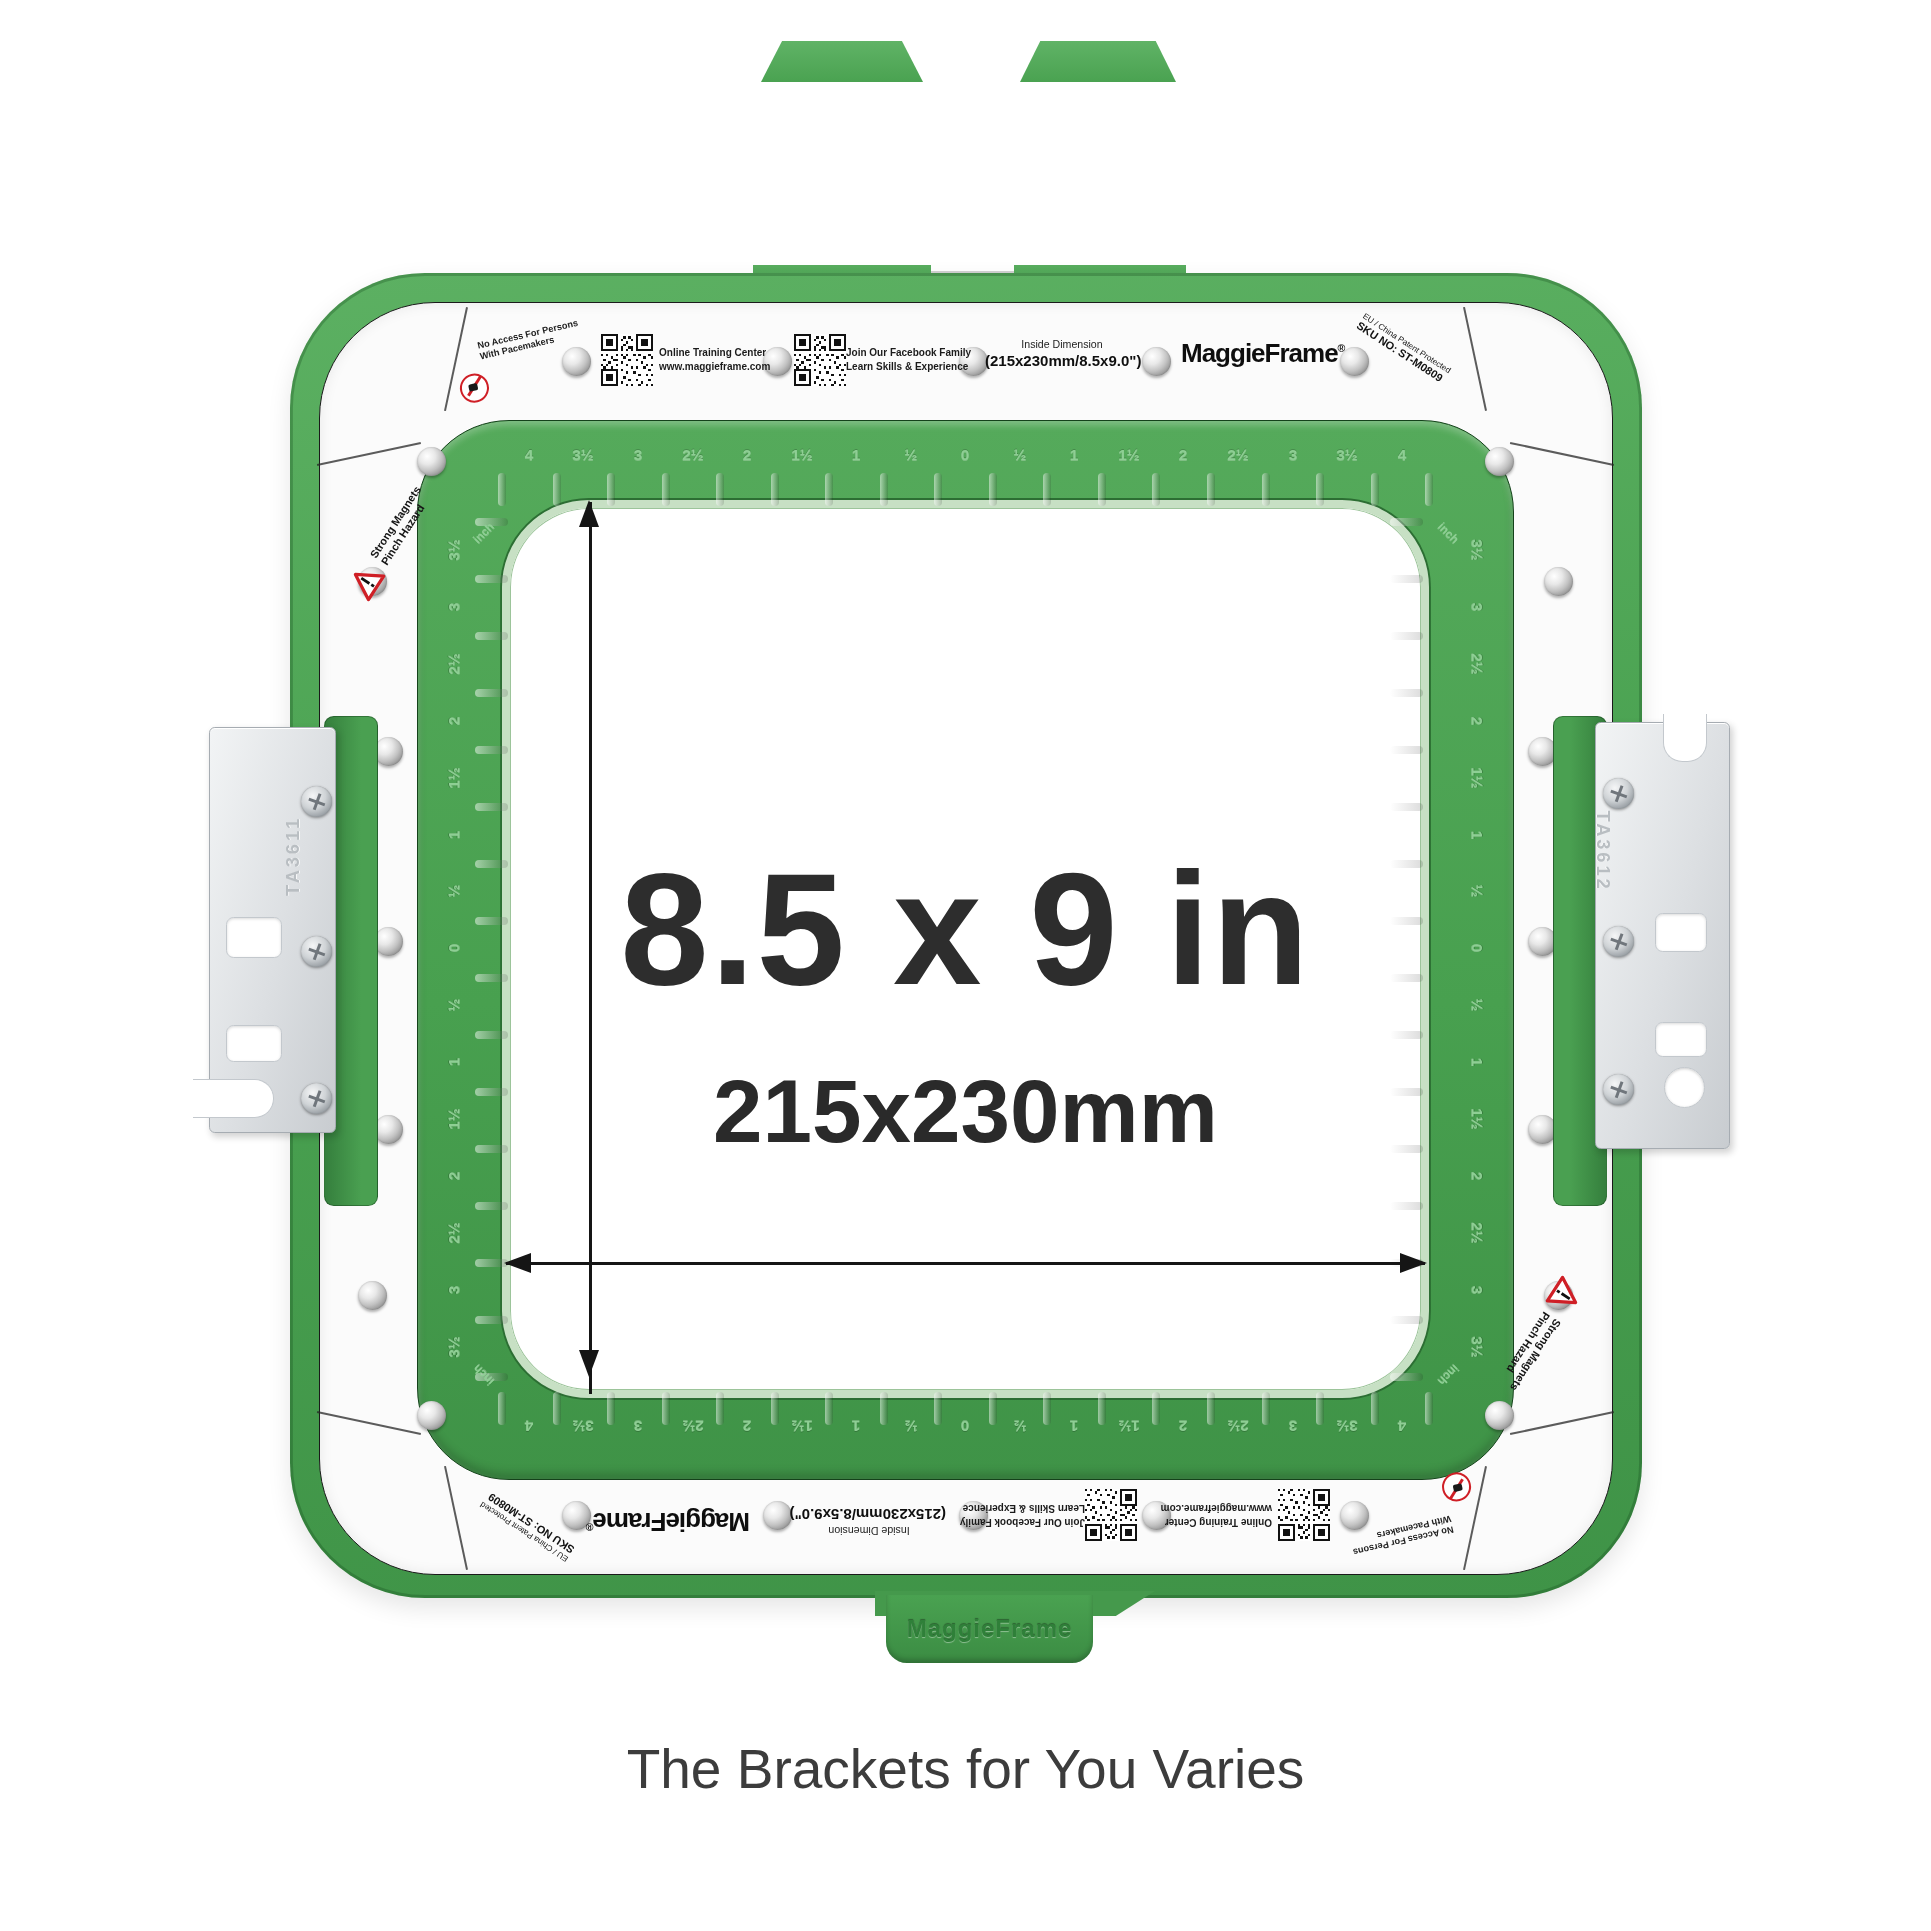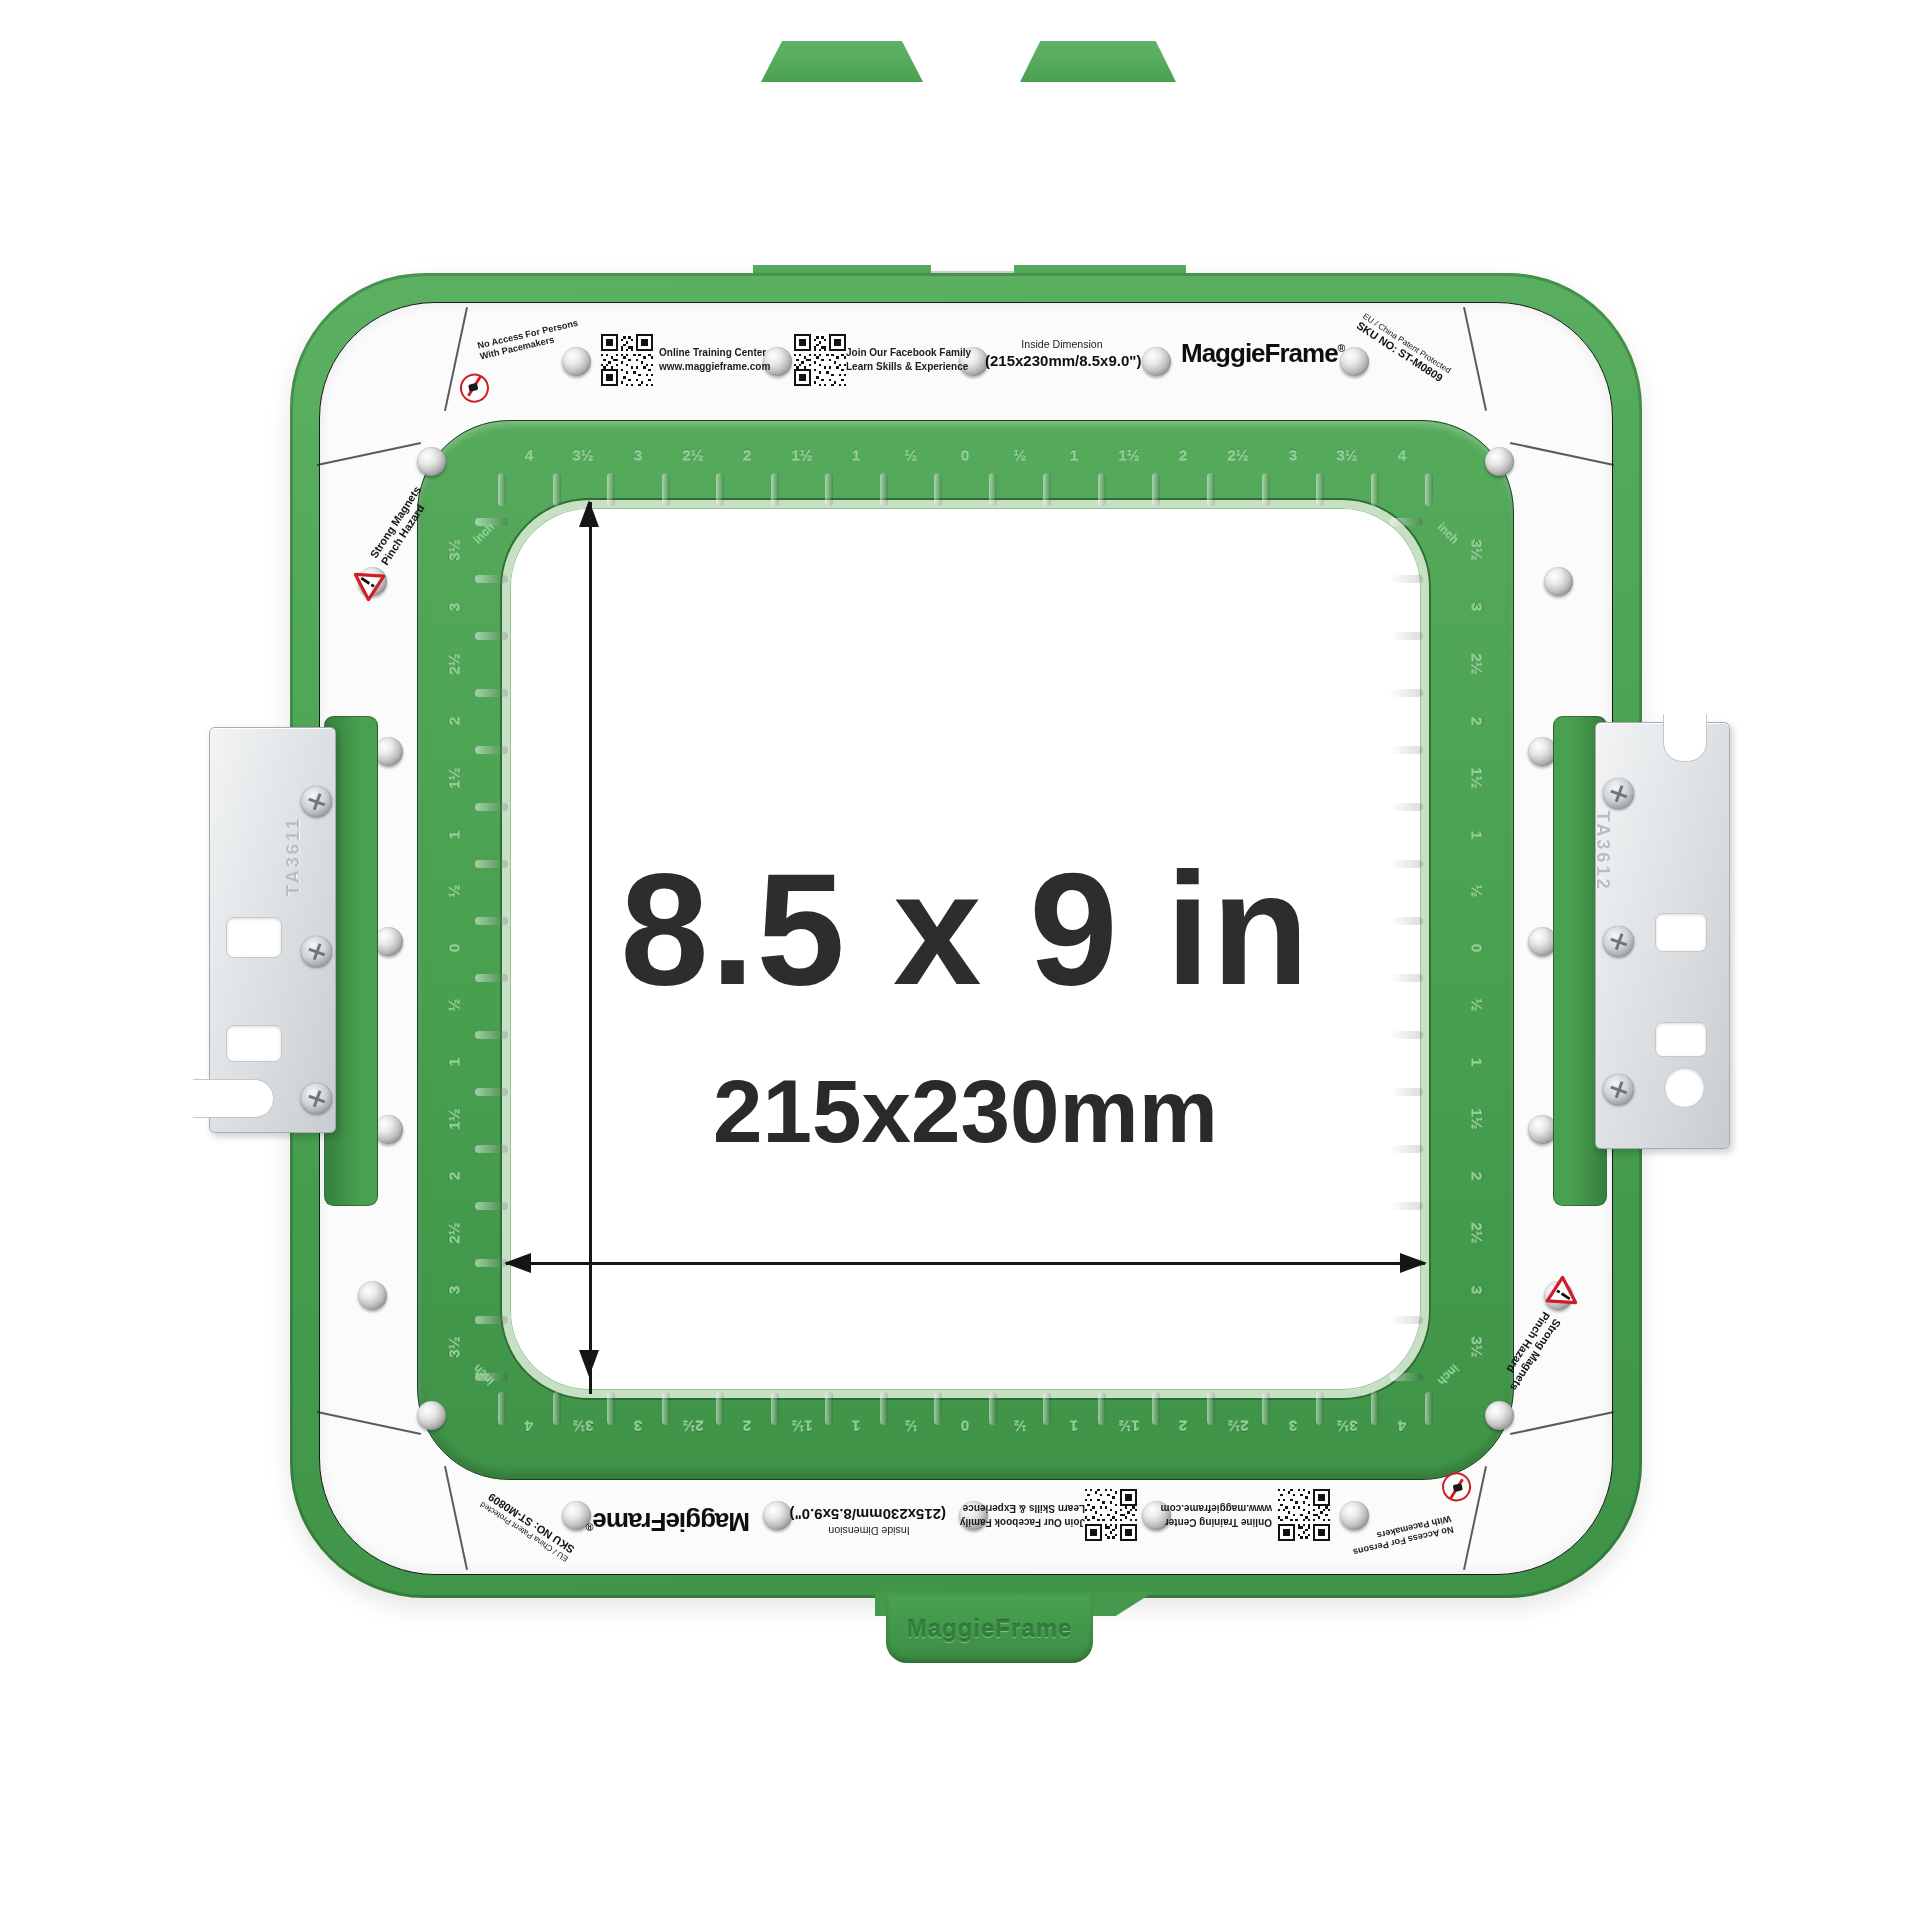--- a/index.html
+++ b/index.html
@@ -752,14 +752,15 @@
     <div class="dim-line dl-h"></div>
     <div class="ah ah-up"></div>
     <div class="ah ah-down"></div>
     <div class="ah ah-left"></div>
     <div class="ah ah-right"></div>
 
     <div class="size-in">8.5 x 9 in</div>
     <div class="size-mm">215x230mm</div>
   </div>
 
+  <div class="caption cap1">The Brackets for You Varies</div>
 </div>
 
 
 </body></html>

